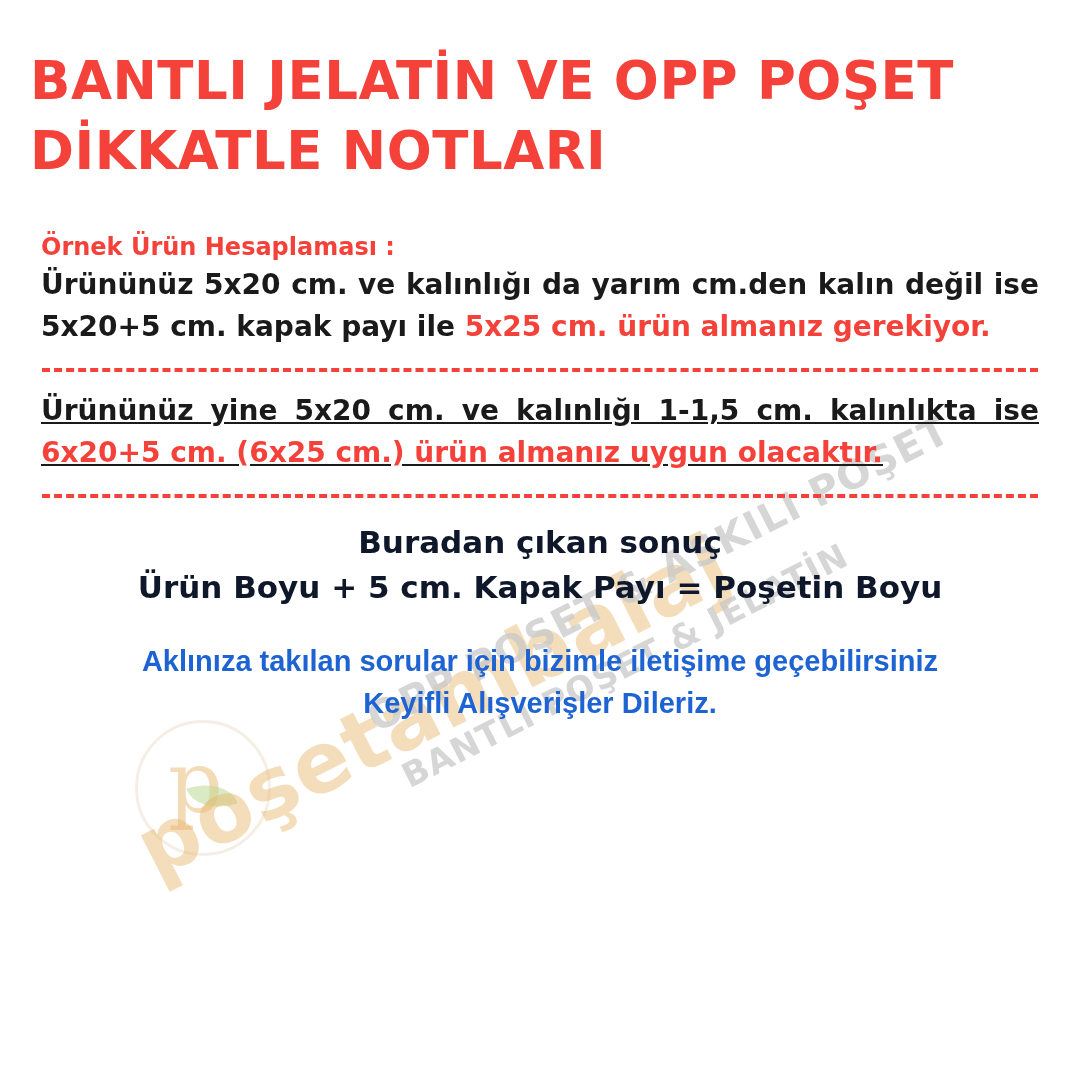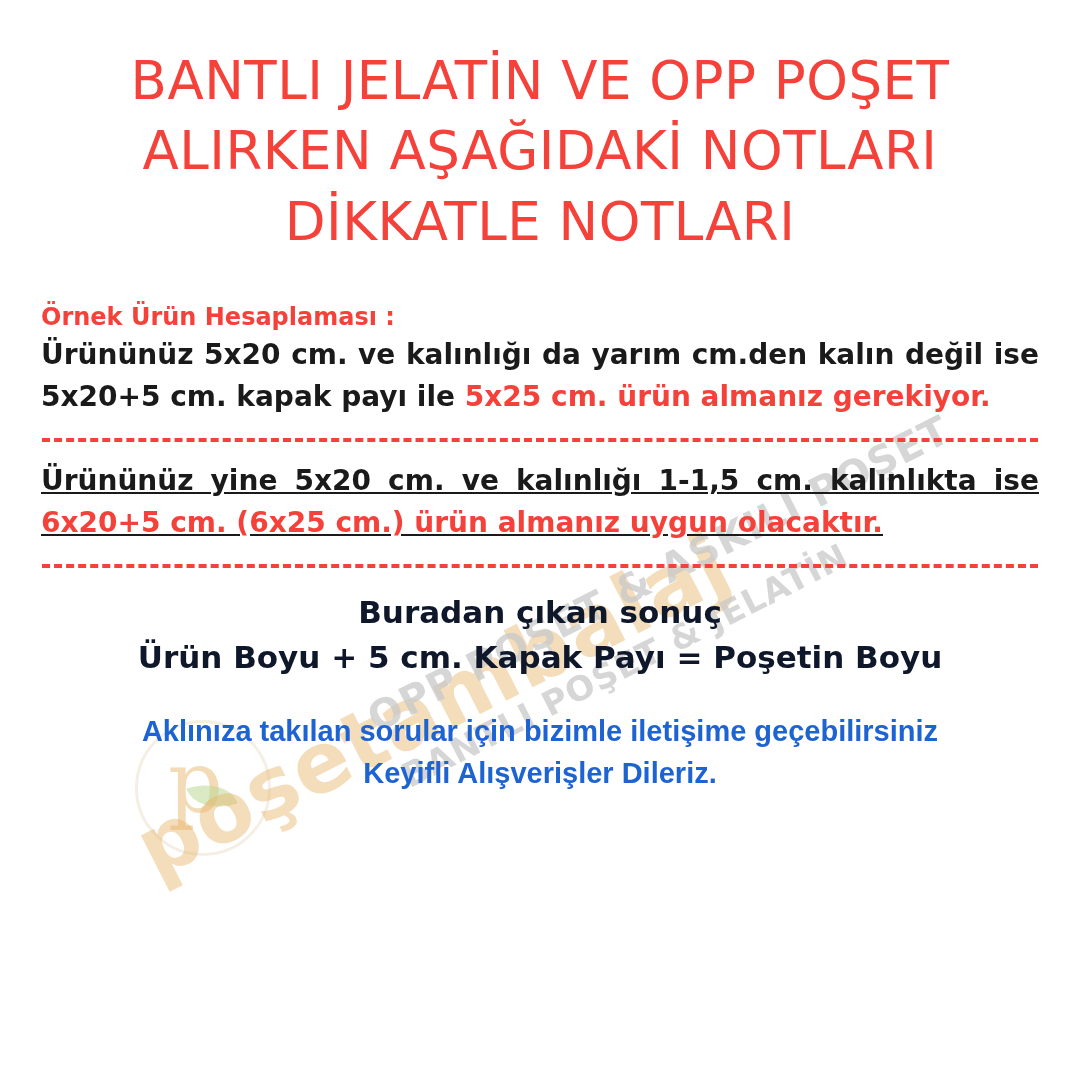--- a/index.html
+++ b/index.html
@@ -93,23 +93,22 @@
 
   
   #content {
     position: relative;
     z-index: 2;
     padding: 46px 30px 0 30px;
     box-sizing: border-box;
   }
 
   .headline {
-    text-align: center;
     color: #f4423a;
-    font-weight: 400;
+    font-weight: 700;
     font-size: 53px;
     line-height: 1.33;
     letter-spacing: .5px;
     font-family: "DejaVu Sans", sans-serif;
   }
   .headline .hl-line { display: block; }
 
   .section-title {
     margin-top: 46px;
     margin-left: 11px;
@@ -173,21 +172,20 @@
   </div>
   <div class="wm-text wm-main">poşetambalaj</div>
   <div class="wm-text wm-sub1">OPP POŞET &amp; ASKILI POŞET</div>
   <div class="wm-text wm-sub2">BANTLI POŞET &amp; JELATİN</div>
 </div>
 
 <div id="content">
 
   <div class="headline">
     <span class="hl-line">BANTLI JELATİN VE OPP POŞET</span>
-    <span class="hl-line">ALIRKEN AŞAĞIDAKİ NOTLARI</span>
     <span class="hl-line">DİKKATLE NOTLARI</span>
   </div>
 
   <div class="section-title">Örnek Ürün Hesaplaması :</div>
 
   <div class="para p1">
     <span>Ürününüz 5x20 cm. ve kalınlığı da yarım cm.den kalın değil ise 5x20+5 cm. kapak payı ile </span><span class="red">5x25 cm. ürün almanız gerekiyor.</span>
   </div>
 
   <div class="divider"></div>

